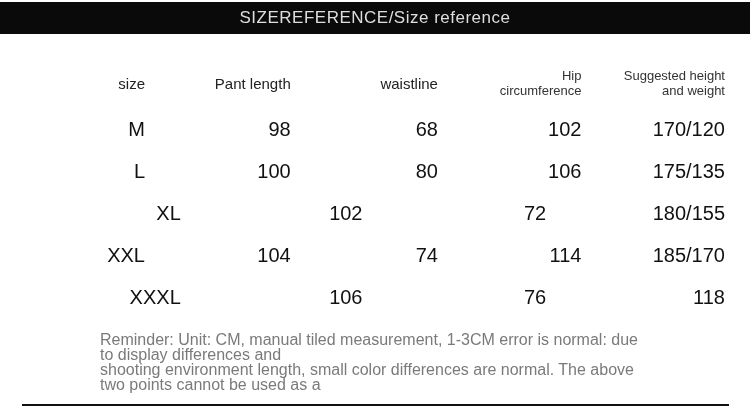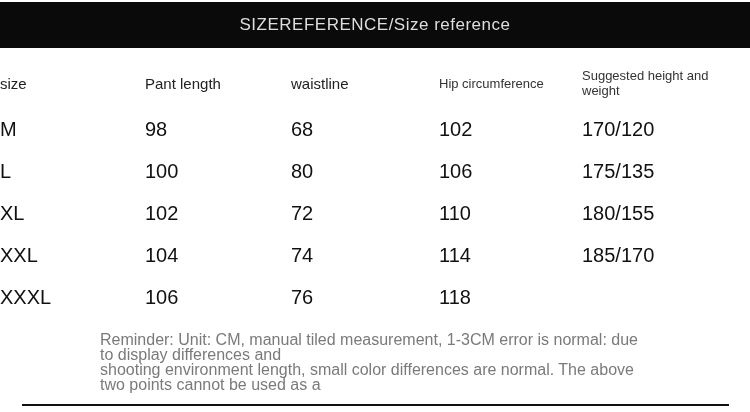--- a/index.html
+++ b/index.html
@@ -8,21 +8,21 @@
     height: 412px;
     background: #ffffff;
     position: relative;
     overflow: hidden;
     font-family: "Liberation Sans", sans-serif;
     -webkit-font-smoothing: antialiased;
   }
   .title-bar {
     position: absolute;
     top: 2px; left: 0; right: 0;
-    height: 46px;
+    height: 32px;
     background: #0a0a0a;
     display: flex;
     align-items: center;
     justify-content: center;
   }
   .title-bar span {
     color: #dedede;
     font-size: 17px;
     letter-spacing: 0.5px;
   }
@@ -34,21 +34,21 @@
   }
   .trow {
     display: flex;
     align-items: center;
     height: 42px;
   }
   .thead {
     height: 30px;
     margin-bottom: 10px;
   }
-  .cell { text-align: left; }
+  .cell { text-align: right; padding-left: 39px; }
   .c1 { width: 145px; }
   .c2 { width: 146px; }
   .c3 { width: 148px; }
   .c4 { width: 143px; }
   .c5 { width: 143px; }
   .thead .cell {
     font-size: 15px;
     color: #222222;
   }
   .thead .cell.small {
@@ -109,21 +109,20 @@
       <div class="cell c2">100</div>
       <div class="cell c3">80</div>
       <div class="cell c4">106</div>
       <div class="cell c5">175/135</div>
     </div>
 
     <div class="trow data">
       <div class="cell c1">XL</div>
       <div class="cell c2">102</div>
       <div class="cell c3">72</div>
-      <div class="cell c4">110</div>
       <div class="cell c5">180/155</div>
     </div>
 
     <div class="trow data">
       <div class="cell c1">XXL</div>
       <div class="cell c2">104</div>
       <div class="cell c3">74</div>
       <div class="cell c4">114</div>
       <div class="cell c5">185/170</div>
     </div>

